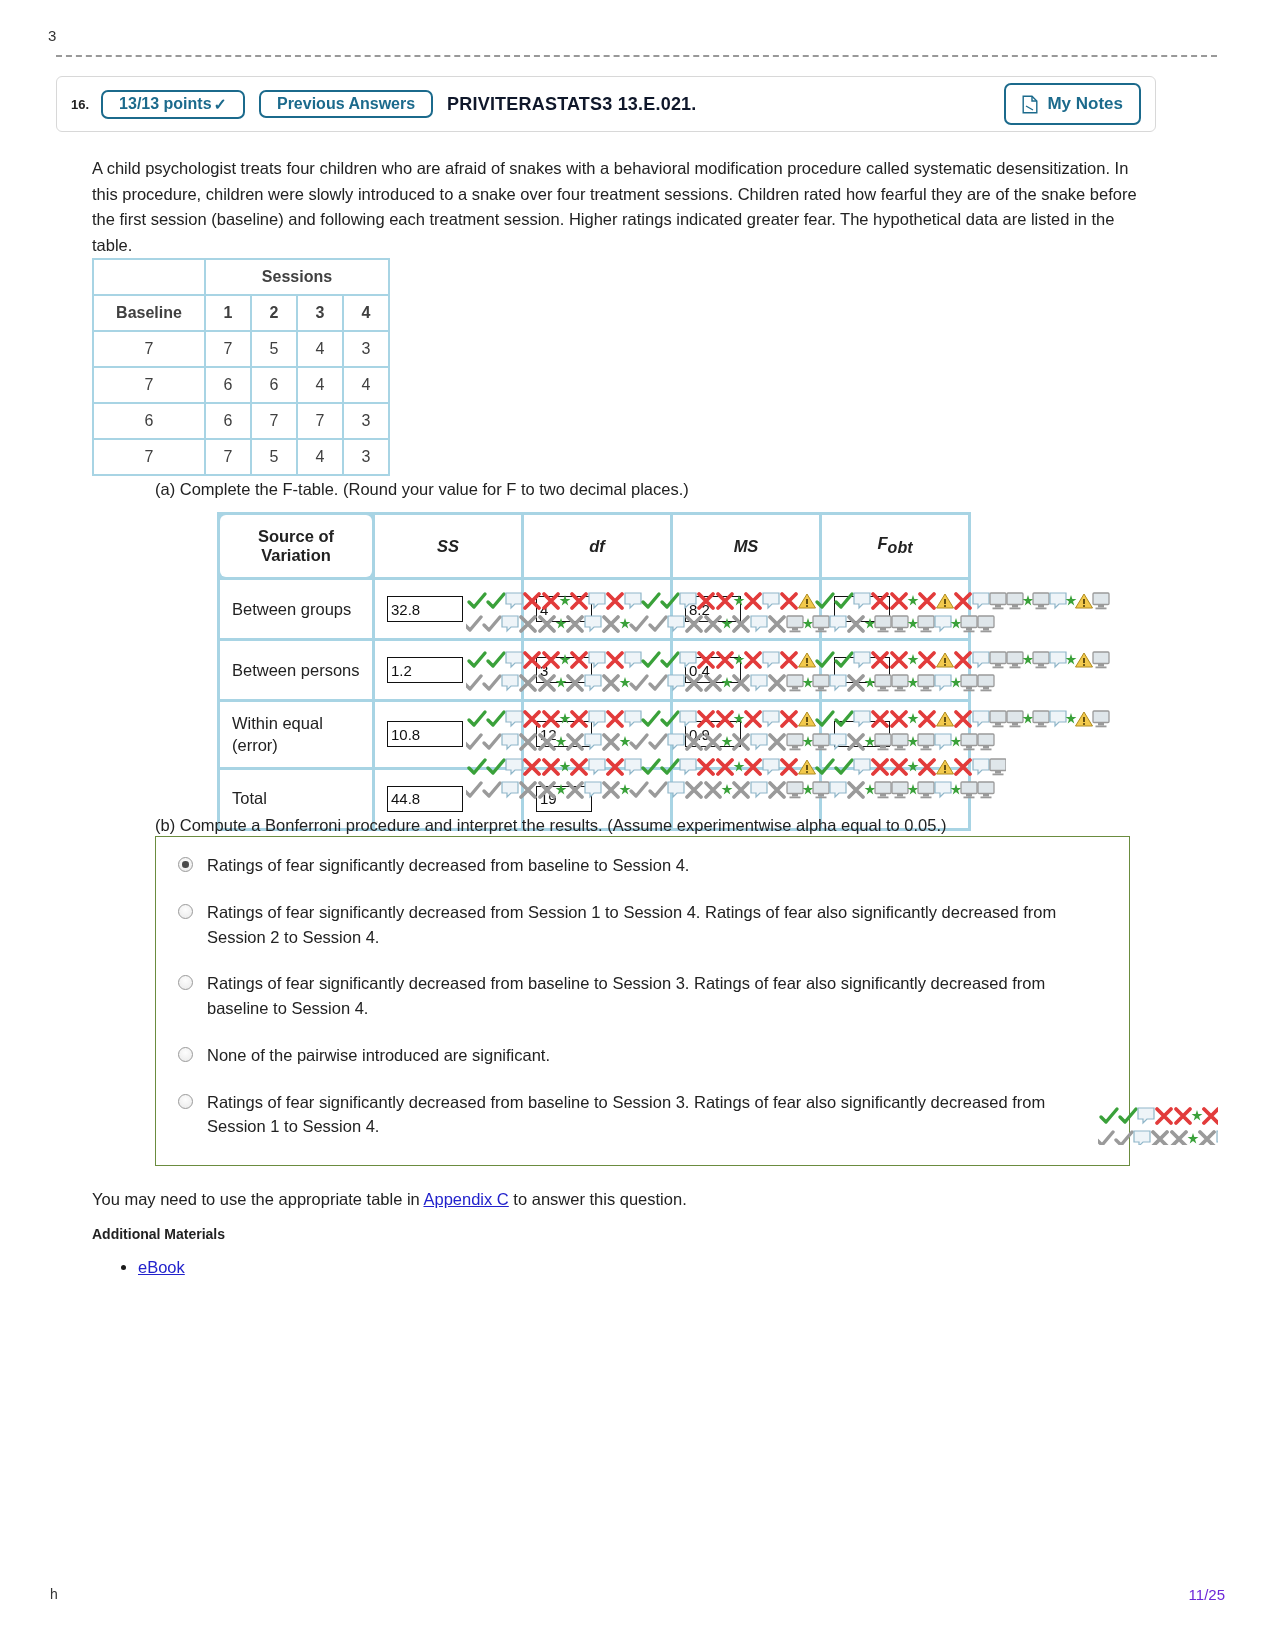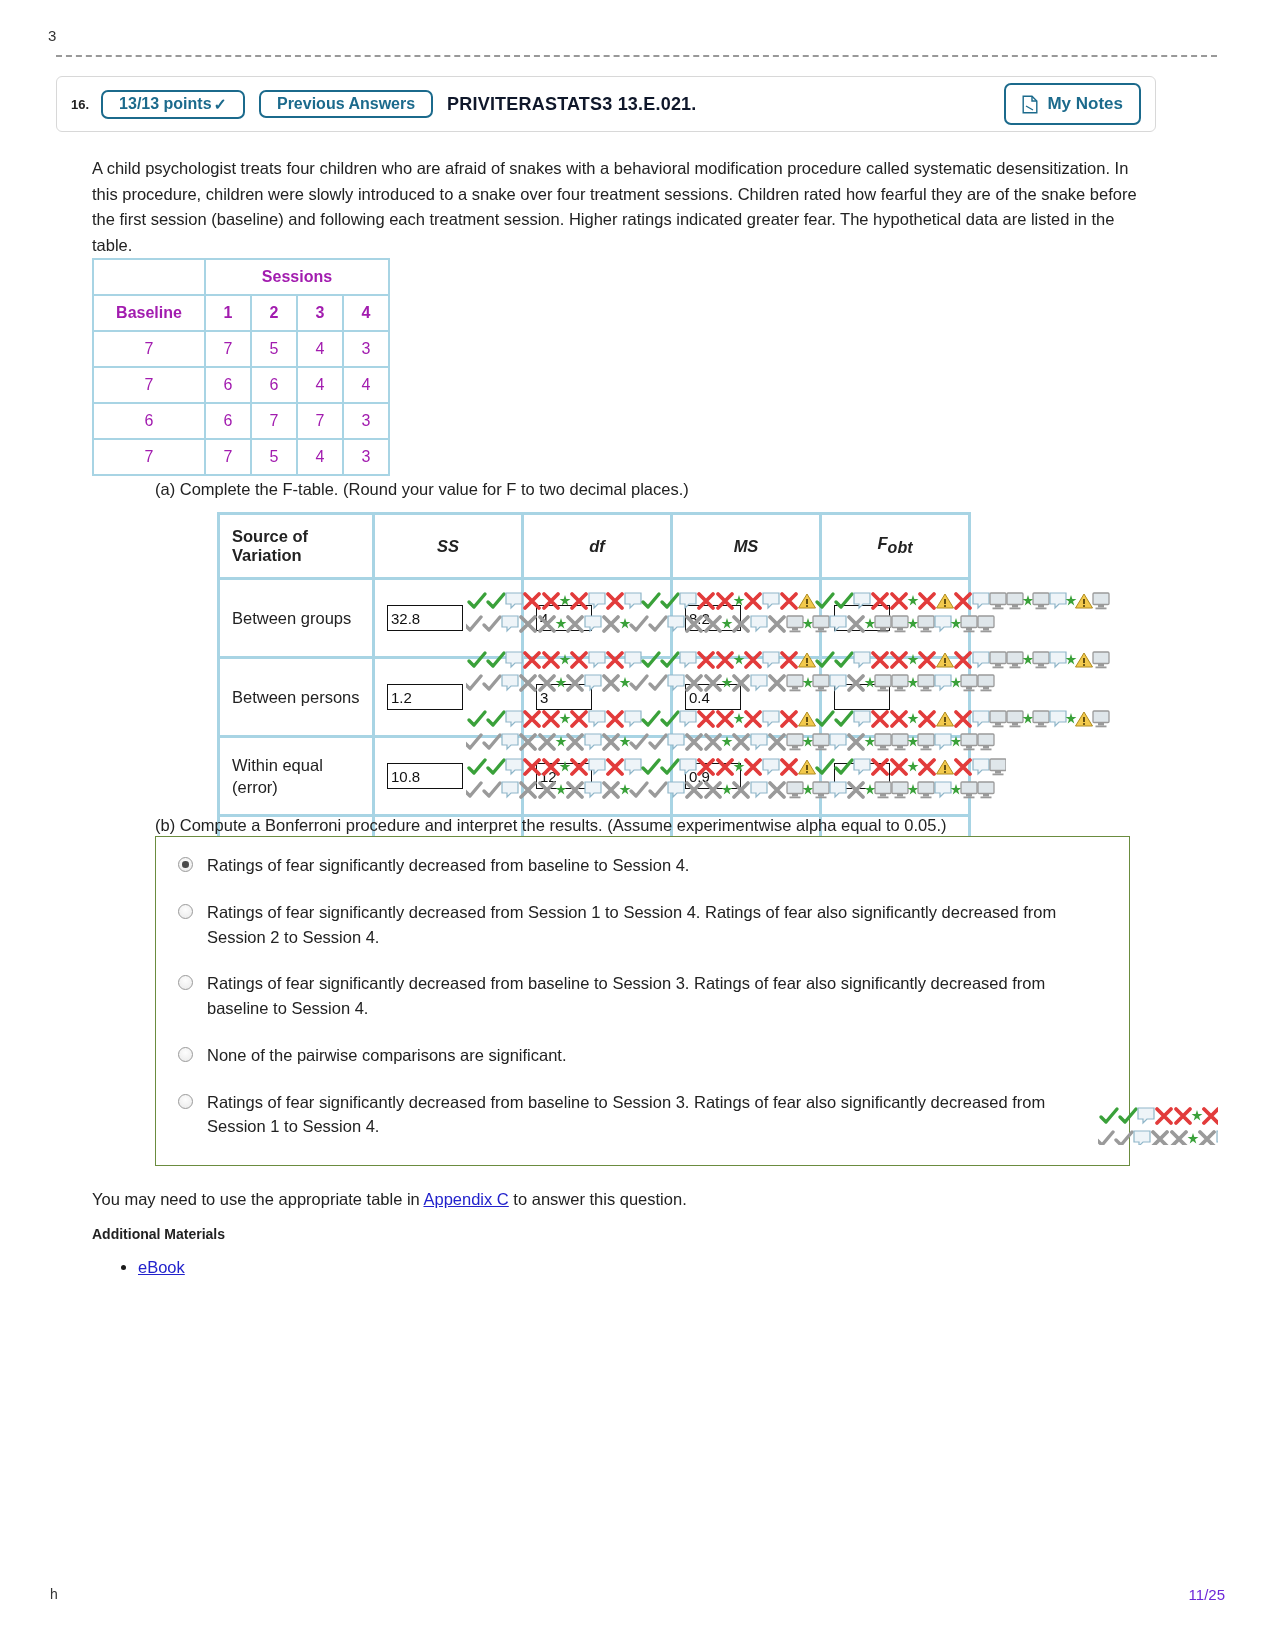--- a/index.html
+++ b/index.html
@@ -51,21 +51,21 @@
   
   .prompt {
     position:absolute; left:92px; top:156px; width:1045px;
     font-size:16.5px; line-height:1.55; color:#222;
   }
 
   
   .data-wrap { position:absolute; left:92px; top:258px; }
   table.dt { border-collapse:separate; border-spacing:2px; background:#a8d4e4; }
   table.dt td, table.dt th {
-    background:#fff; font-size:16px; color:#a21caf;
+    background:#fff; font-size:16px; color:#404040;
     padding:8px 10px; text-align:center; font-weight:normal;
     min-width:44px;
   }
   table.dt th { font-weight:bold; }
   table.dt td.lbl { min-width:110px; }
   table.dt th.sess { min-width:180px; }
   table.dt th.base { min-width:110px; }
 
   
   .part-a {
@@ -74,22 +74,22 @@
   }
 
   
   .ftab-wrap { position:absolute; left:217px; top:512px; width:742px; }
   table.ft { border-collapse:separate; border-spacing:3px; background:#a8d4e4; width:742px; table-layout:fixed;}
   table.ft th, table.ft td {
     background:#fff; color:#222; font-size:16.5px;
     padding:10px 12px; vertical-align:middle;
   }
   table.ft th { font-weight:bold; text-align:center; height:62px; }
-  table.ft th.sv { text-align:left; }
-  table.ft td.rowlab { text-align:left; line-height:1.35; height:76px; }
+  table.ft th.sv { text-align:center;border-radius:6px; }
+  table.ft td.rowlab { text-align:left; line-height:1.35; height:58px; }
   .ital { font-style:italic; font-weight:bold; }
   .sub { font-size:16px; vertical-align:sub; font-style:italic; font-weight:bold;}
   .cellbox { display:flex; align-items:center; }
   input.ansbox {
     width:76px; height:26px; border:1.5px solid #111; background:#fff;
     font-family:"Liberation Sans", sans-serif; font-size:15px;
     padding:0 3px; color:#111; outline:none;
   }
   input.ansbox.narrow { width:56px; }
 
@@ -353,21 +353,21 @@
   <div class="choice">
     <span class="radio"></span>
     <span class="choice-lbl">Ratings of fear significantly decreased from Session 1 to Session 4. Ratings of fear also significantly decreased from Session 2 to Session 4.</span>
   </div>
   <div class="choice">
     <span class="radio"></span>
     <span class="choice-lbl">Ratings of fear significantly decreased from baseline to Session 3. Ratings of fear also significantly decreased from baseline to Session 4.</span>
   </div>
   <div class="choice">
     <span class="radio"></span>
-    <span class="choice-lbl">None of the pairwise comparisons are significant.</span>
+    <span class="choice-lbl">None of the pairwise introduced are significant.</span>
   </div>
   <div class="choice">
     <span class="radio"></span>
     <span class="choice-lbl">Ratings of fear significantly decreased from baseline to Session 3. Ratings of fear also significantly decreased from Session 1 to Session 4.</span>
   </div>
 </div>
 
 <div class="appendix">
   <span>You may need to use the appropriate table in </span><a href="#">Appendix C</a><span> to answer this question.</span>
 </div>

